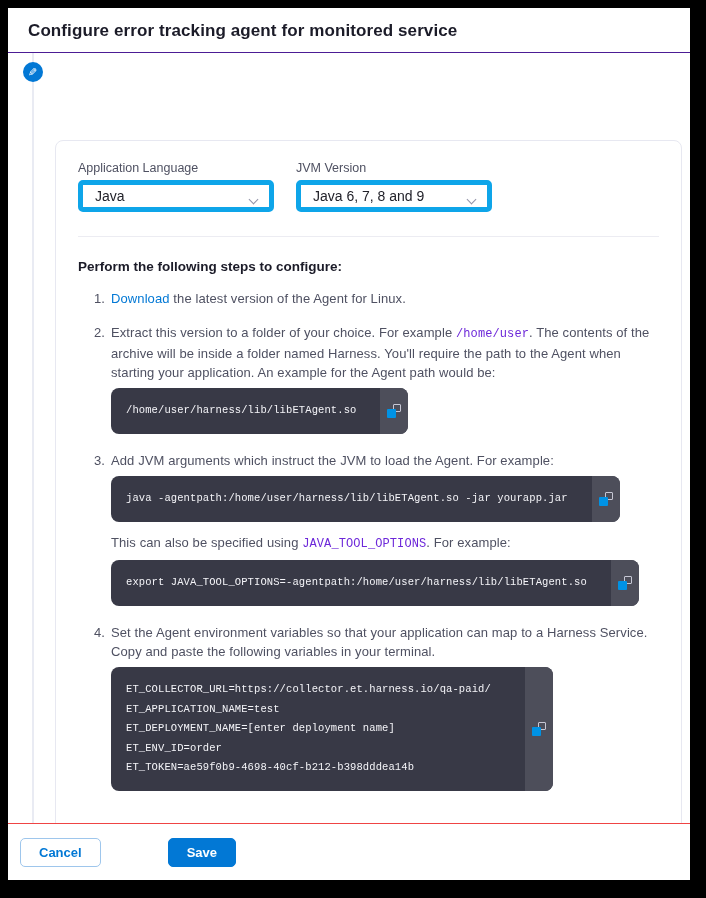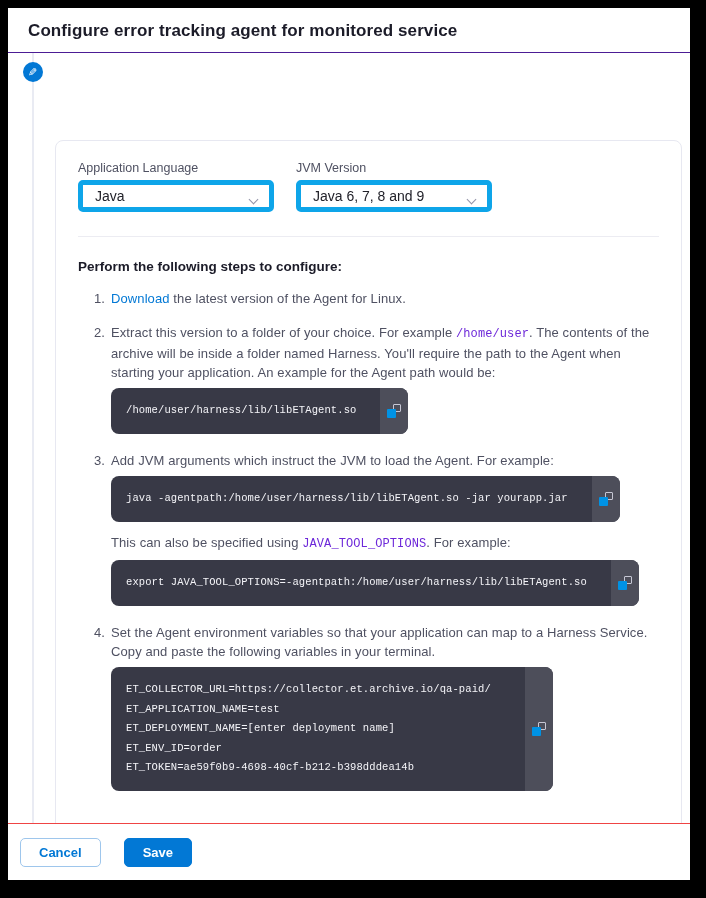--- a/index.html
+++ b/index.html
@@ -141,21 +141,21 @@
   .btn {
     height: 29px;
     border-radius: 5px;
     font-family: "Liberation Sans", sans-serif;
     font-size: 13px;
     font-weight: bold;
     cursor: pointer;
     padding: 0 18px;
   }
   .btn-cancel { background:#fff; border: 1px solid #9EC6EC; color:#0278D5; }
-  .btn-save { background:#0278D5; border: 1px solid #0278D5; color:#fff; }
+  .btn-save { background:#0278D5; border: 1px solid #0278D5; color:#fff;margin-left:44px; }
 </style>
 </head>
 <body>
 
 <div class="dialog">
   <div class="dialog-title">Configure error tracking agent for monitored service</div>
 
   <div class="dialog-body">
     <div class="stepper-line"></div>
     <div class="step-badge">
@@ -236,21 +236,21 @@
                 </span>
             </div>
           </div>
         </li>
 
         <li>
           <span class="step-num">4.</span>
           <span class="step-text">Set the Agent environment variables so that your application can map to a Harness Service. Copy and paste the following variables in your terminal.</span>
           <div class="code-block">
             <div class="code-content" style="padding-right:34px;">
-              <span>ET_COLLECTOR_URL=https://collector.et.archive.io/qa-paid/</span>
+              <span>ET_COLLECTOR_URL=https://collector.et.harness.io/qa-paid/</span>
               <span>ET_APPLICATION_NAME=test</span>
               <span>ET_DEPLOYMENT_NAME=[enter deployment name]</span>
               <span>ET_ENV_ID=order</span>
               <span>ET_TOKEN=ae59f0b9-4698-40cf-b212-b398dddea14b</span>
             </div>
             <div class="code-strip">
               <span class="copy-icon">
                   <span class="back"></span>
                   <span class="front"></span>
                 </span>

